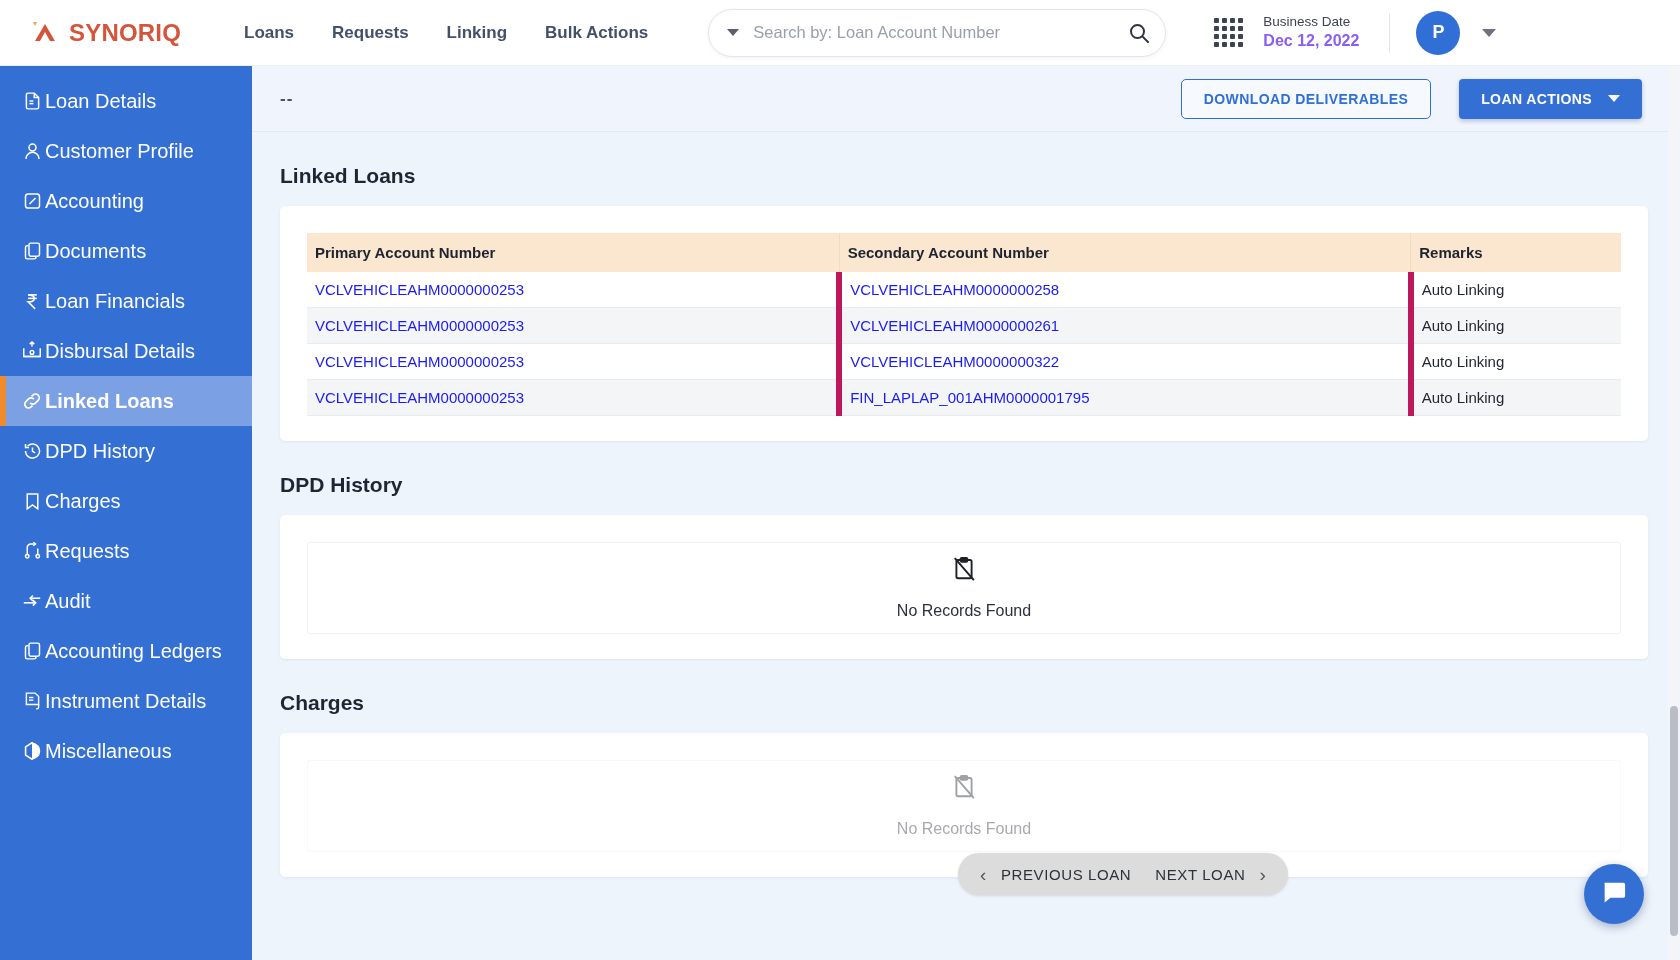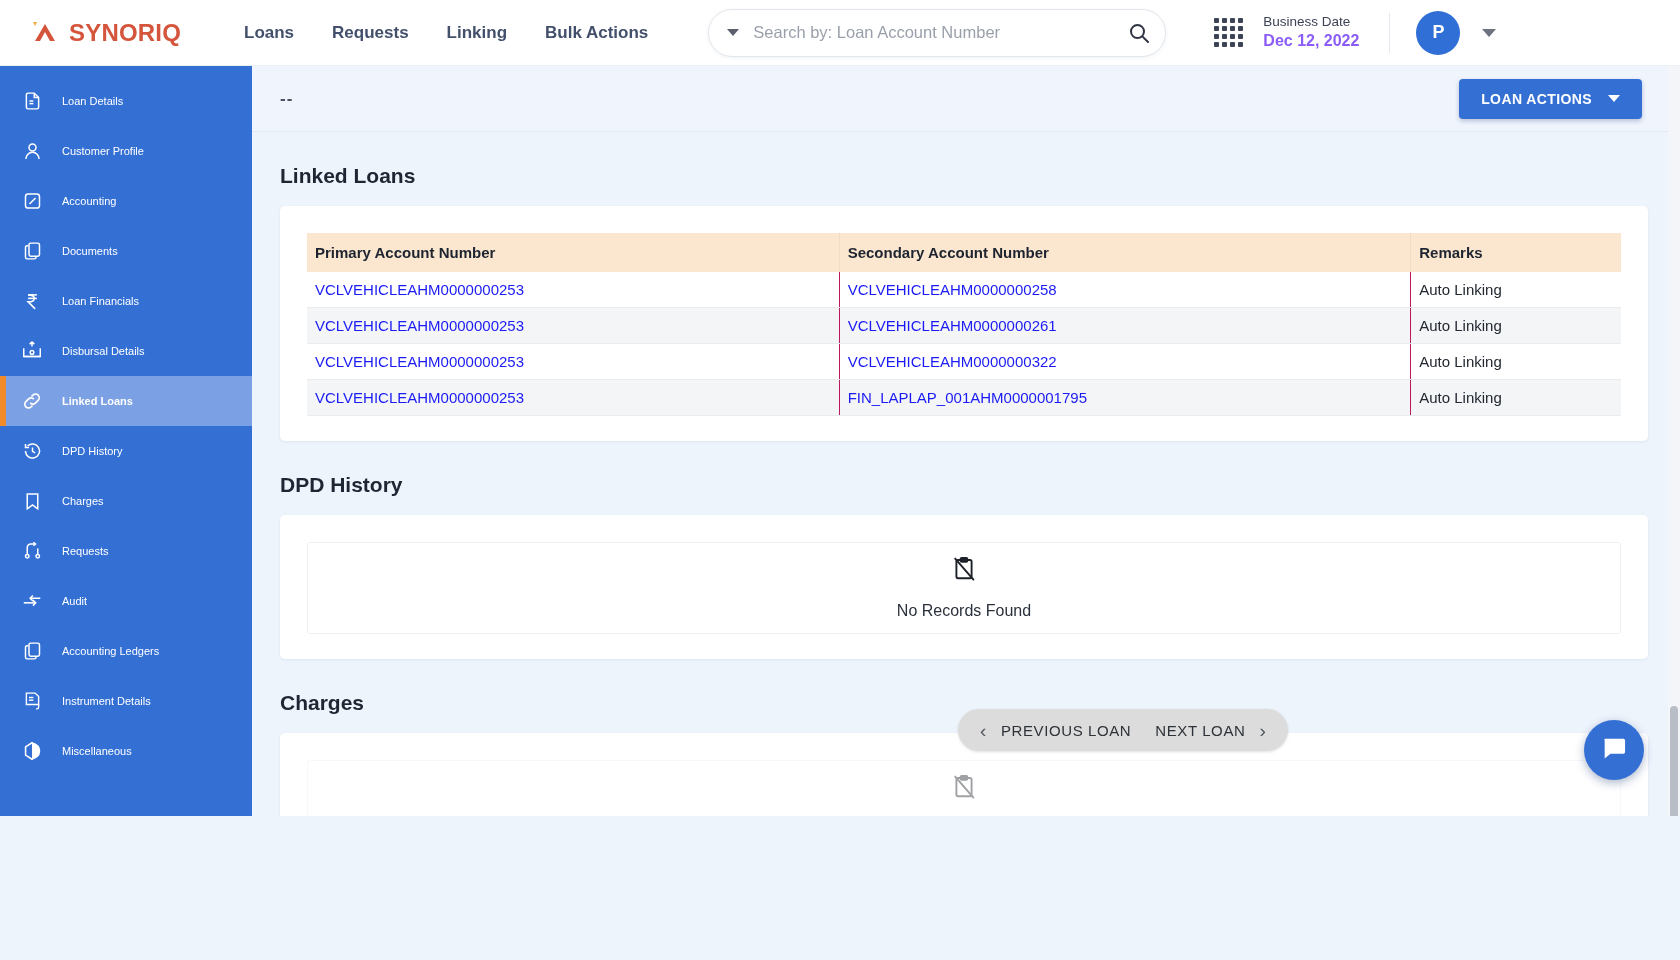--- a/index.html
+++ b/index.html
@@ -2,21 +2,21 @@
 <html><head>
 <meta charset="utf-8">
 <style>
   * { box-sizing: border-box; margin: 0; padding: 0; }
   html, body {
     width: 1680px; height: 960px;
     font-family: "Liberation Sans", sans-serif;
     background: #eef4fc;
     overflow: hidden;
   }
-  .app { position: relative; width: 1680px; height: 816px; display: flex; flex-direction: column; }
+  .app { position: relative; width: 1680px; height: 960px; display: flex; flex-direction: column; }
 
   
   .topbar {
     height: 66px; background: #ffffff; display: flex; align-items: center;
     flex: 0 0 66px; border-bottom: 1px solid #eceff3; position: relative; z-index: 30;
   }
   .brand { display: flex; align-items: center; gap: 7px; padding-left: 32px; width: 218px; }
   .brand-mark { position: relative; width: 30px; height: 28px; }
   .brand-name { font-size: 24px; font-weight: bold; color: #d4553c; letter-spacing: .2px; }
   .nav { display: flex; align-items: center; gap: 38px; margin-left: 26px; }
@@ -48,22 +48,22 @@
             font-size: 18px; font-weight: bold; cursor: pointer; }
   .avatar-caret { margin-left: 22px; margin-right: 26px; width: 0; height: 0;
                   border-left: 7px solid transparent; border-right: 7px solid transparent;
                   border-top: 8px solid #6c727e; cursor: pointer; }
 
   
   .body { flex: 1; display: flex; min-height: 0; position: relative; }
 
   
   .sidebar { width: 252px; background: #3470d4; flex: 0 0 252px; padding-top: 10px; overflow: hidden; }
-  .side-item { height: 50px; display: flex; align-items: center; gap: 17px; padding-left: 19px;
-               color: #ffffff; font-size: 11px; cursor: pointer; position: relative; }
+  .side-item { height: 50px; display: flex; align-items: center; padding-left: 19px;
+               color: #ffffff; font-size: 20px; cursor: pointer; position: relative; }
   .side-item .ico { width: 26px; height: 26px; display: flex; align-items: center; justify-content: center; flex: 0 0 26px; }
   .side-item.active { background: #7ba0e4; font-weight: bold; }
   .side-item.active::before { content: ""; position: absolute; left: 0; top: 0; bottom: 0; width: 6px; background: #ef8b2a; }
 
   
   .main { flex: 1; min-width: 0; position: relative; background: #eef4fc; overflow: hidden; }
   .main-scroll { position: absolute; inset: 0; overflow: hidden; }
 
   .action-bar { height: 66px; background: #f0f5fd; display: flex; align-items: center;
                 padding: 0 38px 0 28px; border-bottom: 1px solid #e3eaf4; }
@@ -83,21 +83,21 @@
   .section-title { font-size: 21px; font-weight: bold; color: #1f2633; margin: 6px 0 18px 0; }
   .card { background: #fff; border-radius: 5px; box-shadow: 0 1px 3px rgba(30,60,110,.08);
           padding: 27px 27px 25px 27px; margin-bottom: 32px; }
 
   
   table.lt { width: 100%; border-collapse: collapse; table-layout: fixed; }
   table.lt th { background: #fbe6cf; text-align: left; font-size: 15px; font-weight: bold;
                 color: #1d2430; padding: 11px 11px 11px 8px; border-right: 1px solid #f0dbc4; }
   table.lt th:last-child { border-right: 0; }
   table.lt td { font-size: 15px; padding: 9px 11px 9px 8px; color: #222831;
-                border-bottom: 1px solid #e9ecef; border-right: 1px solid #be185d; }
+                border-bottom: 1px solid #e9ecef; border-right: 6px solid #be185d; }
   table.lt td:last-child { border-right: 0; }
   table.lt tr:nth-child(even) td { background: #f4f5f7; }
   table.lt tr:nth-child(odd) td { background: #ffffff; }
   .lnk { color: #1b1bf5; cursor: pointer; }
   .col-a { width: 40.5%; } .col-b { width: 43.5%; margin-top: 40px; } .col-c { width: 16%; }
 
   
   .empty { border: 1px solid #eceff3; border-radius: 3px; height: 92px;
            display: flex; flex-direction: column; align-items: center; justify-content: center; gap: 16px; }
   .empty .txt { font-size: 16px; color: #2b313c; }
@@ -343,20 +343,21 @@
         <span>Miscellaneous</span>
       </div>
     </div>
 
     <div class="main">
       <div class="main-scroll">
 
         <div class="action-bar">
           <span class="subtitle">--</span>
           <span class="spacer"></span>
+          <button class="btn-outline">DOWNLOAD DELIVERABLES</button>
           <button class="btn-primary">
             <span>LOAN ACTIONS</span>
             <span class="cap"></span>
           </button>
         </div>
 
         <div class="content">
 
           <div class="section-title">Linked Loans</div>
           <div class="card">

